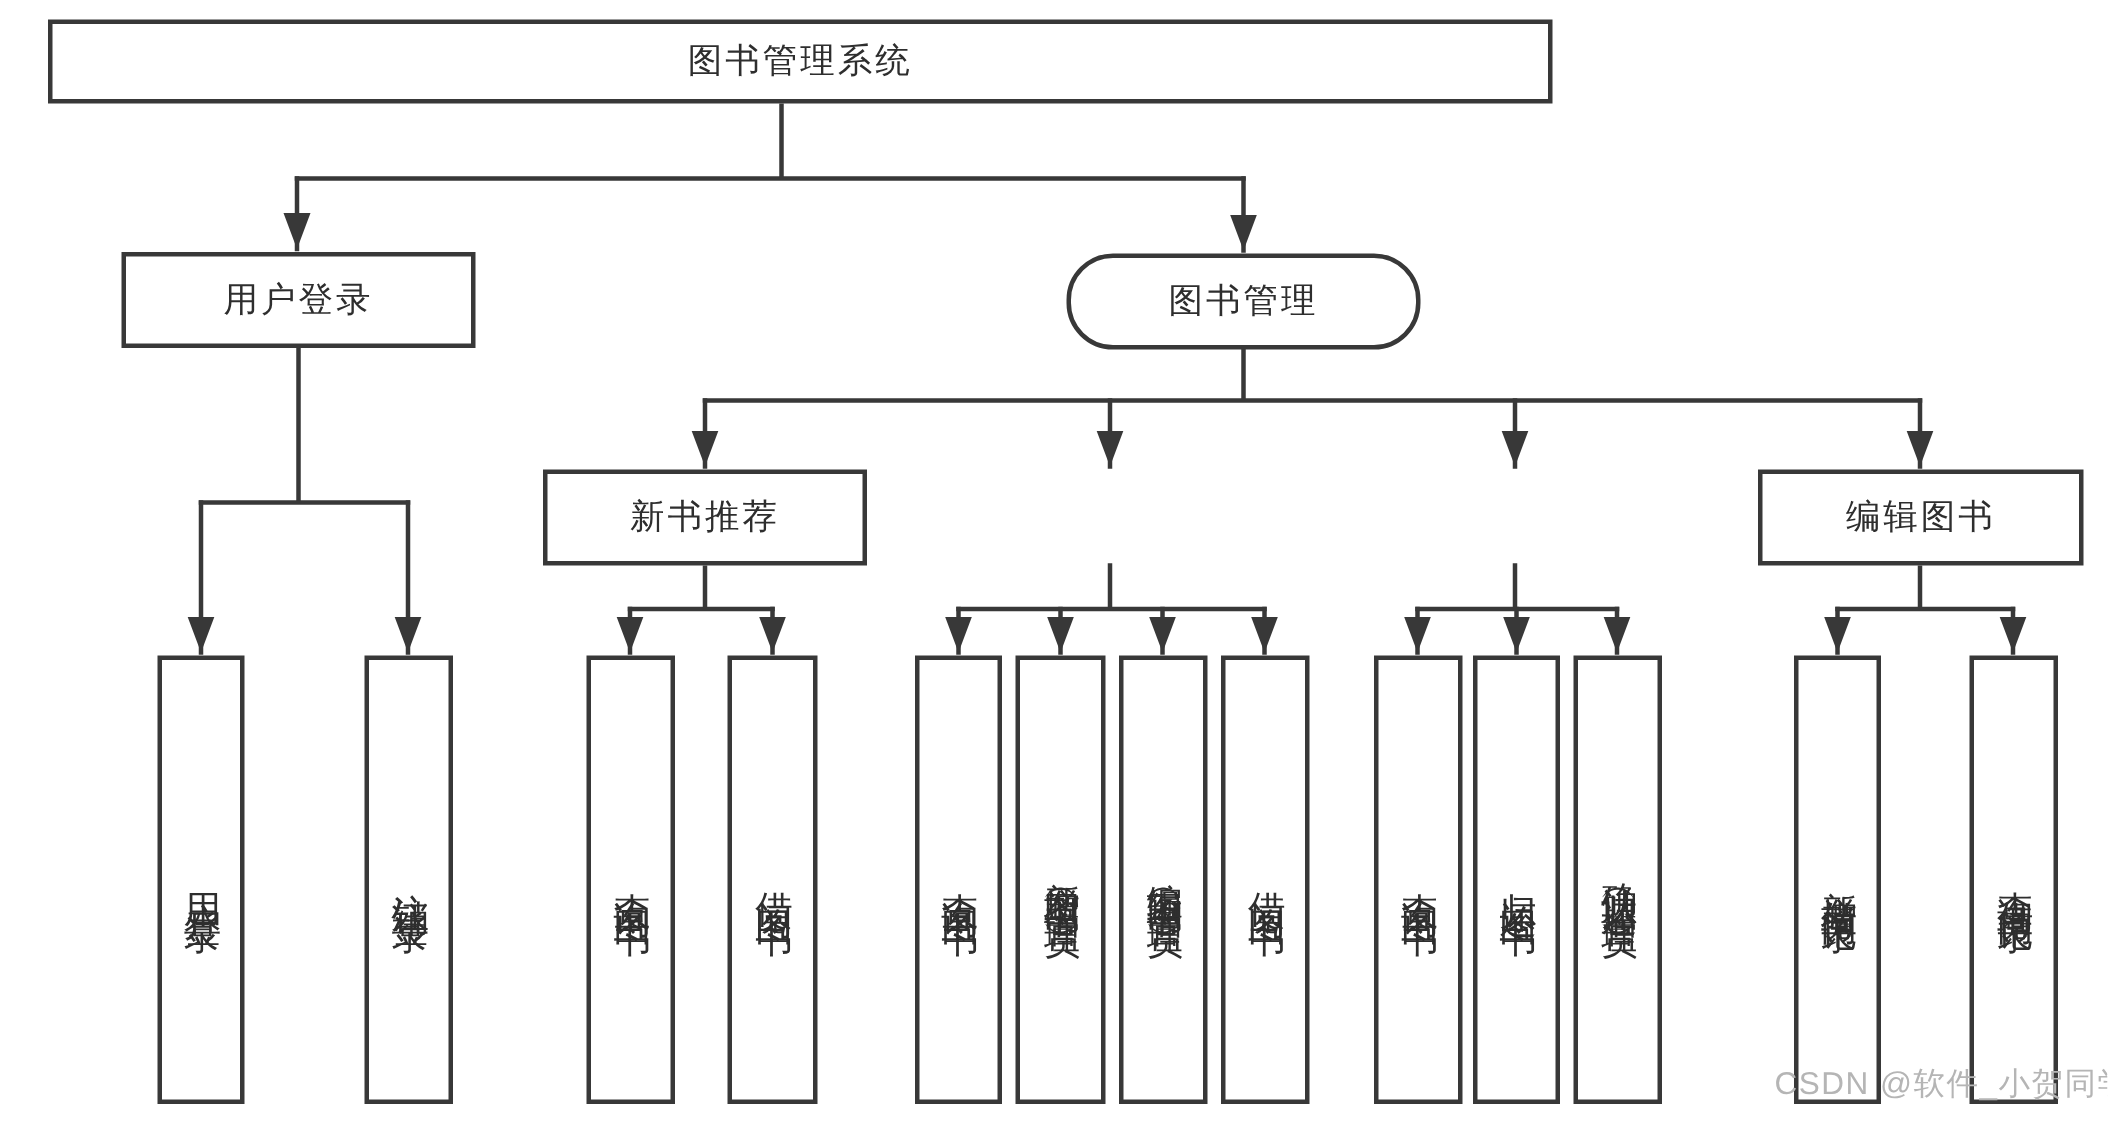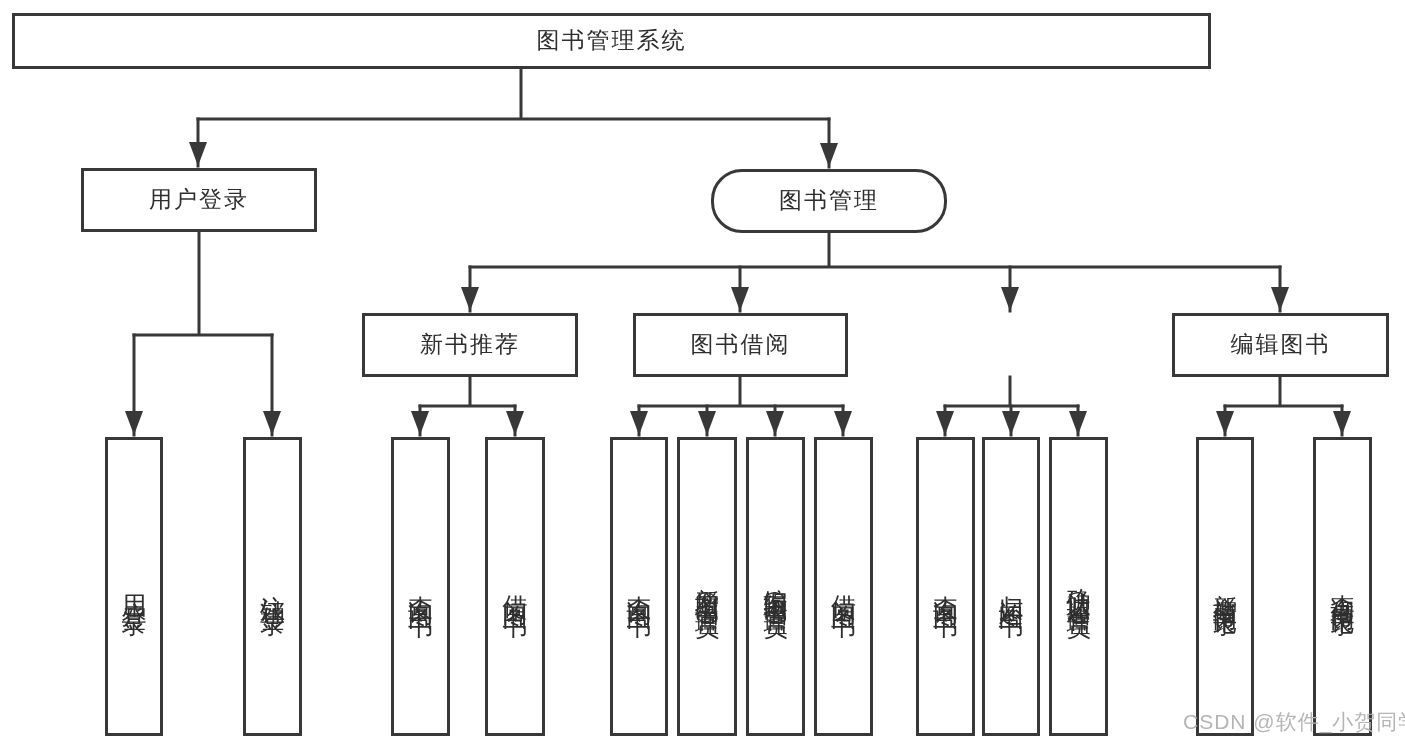--- a/index.html
+++ b/index.html
@@ -46,21 +46,21 @@
     font-size: 25px;
     letter-spacing: 6px;
     line-height: 1;
     padding: 6px 0;
   }
   .box.v.long {
     letter-spacing: 4px;
     font-size: 24px;
   }
   
-  .n-root        { left: 12px;  top: 13px;  width: 1199px; height: 56px; }
+  .n-root        { left: 32px;  top: 13px;  width: 1003px; height: 56px; }
   
   .n-userlogin   { left: 81px;  top: 168px; width: 236px;  height: 64px; }
   .n-bookmgmt    { left: 711px; top: 169px; width: 236px;  height: 64px; border-radius: 31px; }
   
   .n-newbook     { left: 362px;  top: 313px; width: 216px; height: 64px; text-align: center; }
   .n-borrow      { left: 633px;  top: 313px; width: 215px; height: 64px; }
   .n-current     { left: 903px;  top: 313px; width: 215px; height: 64px; }
   .n-records     { left: 1172px; top: 313px; width: 217px; height: 64px; }
   
   .leaf { top: 437px; height: 299px; }
@@ -152,21 +152,20 @@
 
   <div class="box h n-root">图书管理系统</div>
 
   <div class="box h n-userlogin">用户登录</div>
   <div class="box h n-bookmgmt">图书管理</div>
 
   <div class="box v leaf l-a1">用户登录</div>
   <div class="box v leaf l-a2">注销登录</div>
 
   <div class="box h n-newbook">新书推荐</div>
-  <div class="box h n-borrow">图书借阅</div>
   <div class="box h n-records">编辑图书</div>
 
   <div class="box v leaf l-b1">查询图书</div>
   <div class="box v leaf l-b2">借阅图书</div>
 
   <div class="box v leaf l-c1">查询图书</div>
   <div class="box v long leaf l-c2">新增图书（管理员）</div>
   <div class="box v long leaf l-c3">编辑图书（管理员）</div>
   <div class="box v leaf l-c4">借阅图书</div>
 

